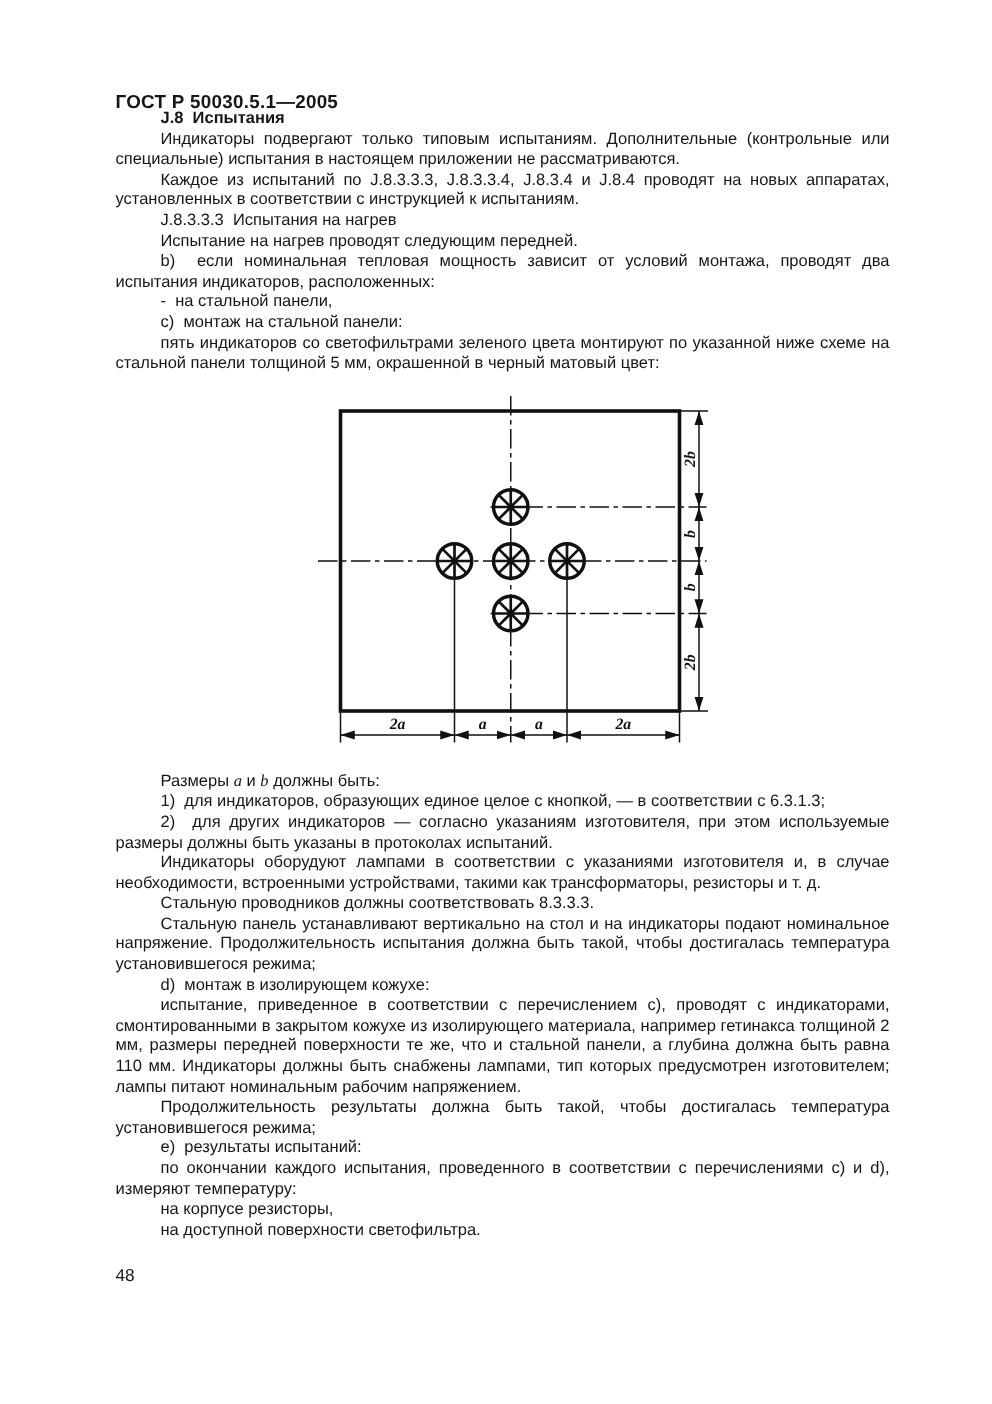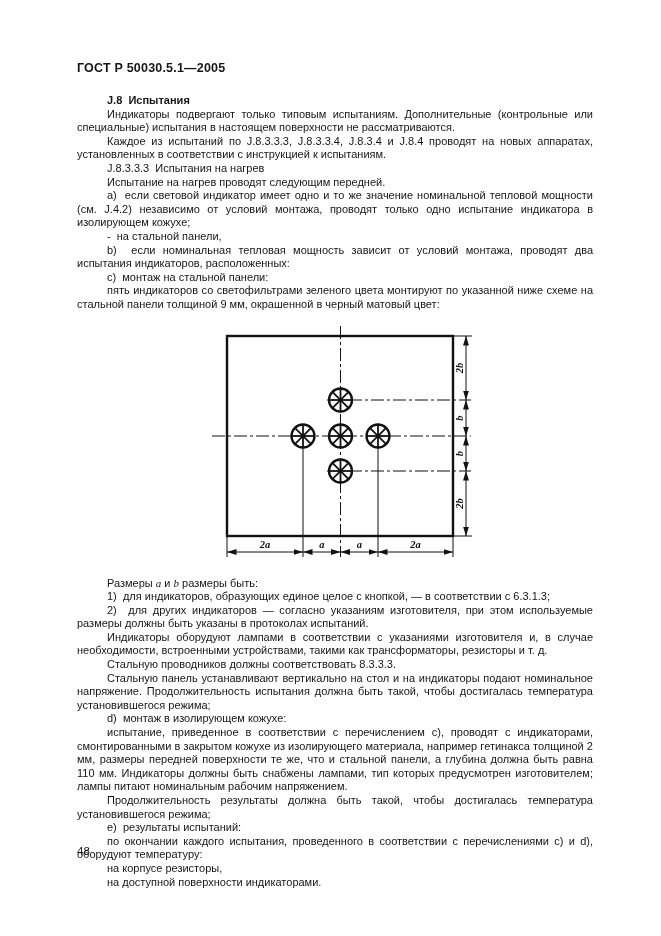--- a/index.html
+++ b/index.html
@@ -5,21 +5,21 @@
   html,body{margin:0;padding:0;background:#ffffff;}
   .page{
     position:relative;width:661px;height:936px;background:#ffffff;overflow:hidden;
     font-family:"Liberation Sans","DejaVu Sans",sans-serif;color:#161616;
   }
   .doc-header{
     position:absolute;left:77px;top:61px;
     font-size:12.5px;font-weight:bold;letter-spacing:.2px;white-space:nowrap;
   }
   .content{
-    position:absolute;left:77px;top:94px;width:516px;
+    position:absolute;left:77px;top:73px;width:516px;
     font-size:11px;line-height:13.6px;text-align:justify;
     hyphens:auto;-webkit-hyphens:auto;
   }
   .para{margin:0;text-indent:30px;}
   .para.bold{font-weight:bold;}
   .var{font-style:italic;font-family:"Liberation Serif","DejaVu Serif",serif;}
   .figure{margin:12px 0 5px 128px;width:280px;height:248px;}
   .fig-svg line,.fig-svg rect,.fig-svg circle{stroke:#111;}
   .cl{stroke-width:1;stroke-dasharray:13 3 3 3;fill:none;}
   .thin{stroke-width:1;fill:none;}
@@ -33,29 +33,28 @@
 </head>
 <body>
 
 <div class="page">
 
   <div class="doc-header">ГОСТ Р 50030.5.1—2005</div>
 
   <div class="content">
     <div id="before-figure">
         <p class="para bold">J.8&nbsp;&nbsp;Испытания</p>
-        <p class="para">Индикаторы подвергают только типовым испытаниям. Дополнительные (контрольные или специальные) испытания в настоящем поверхности не рассматриваются.</p>
+        <p class="para">Индикаторы подвергают только типовым испытаниям. Дополнительные (контрольные или специальные) испытания в настоящем приложении не рассматриваются.</p>
         <p class="para">Каждое из испытаний по J.8.3.3.3, J.8.3.3.4, J.8.3.4 и J.8.4 проводят на новых аппаратах, установленных в соответствии с инструкцией к испытаниям.</p>
         <p class="para">J.8.3.3.3&nbsp;&nbsp;Испытания на нагрев</p>
         <p class="para">Испытание на нагрев проводят следующим передней.</p>
-        <p class="para">a)&nbsp;&nbsp;если световой индикатор имеет одно и то же значение номинальной тепловой мощности (см. J.4.2) независимо от условий монтажа, проводят только одно испытание индикатора в изолирующем кожухе;</p>
+        <p class="para">b)&nbsp;&nbsp;если номинальная тепловая мощность зависит от условий монтажа, проводят два испытания индикаторов, расположенных:</p>
         <p class="para">-&nbsp;&nbsp;на стальной панели,</p>
-        <p class="para">b)&nbsp;&nbsp;если номинальная тепловая мощность зависит от условий монтажа, проводят два испытания индикаторов, расположенных:</p>
         <p class="para">c)&nbsp;&nbsp;монтаж на стальной панели:</p>
-        <p class="para">пять индикаторов со светофильтрами зеленого цвета монтируют по указанной ниже схеме на стальной панели толщиной 9 мм, окрашенной в черный матовый цвет:</p>
+        <p class="para">пять индикаторов со светофильтрами зеленого цвета монтируют по указанной ниже схеме на стальной панели толщиной 5 мм, окрашенной в черный матовый цвет:</p>
       </div>
 
     <div class="figure">
       <svg class="fig-svg" viewBox="0 0 280 248" width="280" height="248" role="img">
         <defs>
           <marker id="arr" orient="auto-start-reverse" markerUnits="userSpaceOnUse" markerWidth="10" markerHeight="8" refX="9.5" refY="4">
             <path d="M0,1 L9.5,4 L0,7 Z" fill="#111"></path>
           </marker>
           <g id="ind">
             <circle r="11.5" fill="#ffffff" stroke-width="2.3"></circle>
@@ -103,31 +102,31 @@
         <text x="210.5" y="224" text-anchor="middle">2a</text>
 
         <text x="258" y="44" text-anchor="middle" transform="rotate(-90 258 44)">2b</text>
         <text x="258" y="94" text-anchor="middle" transform="rotate(-90 258 94)">b</text>
         <text x="258" y="129.5" text-anchor="middle" transform="rotate(-90 258 129.5)">b</text>
         <text x="258" y="179.5" text-anchor="middle" transform="rotate(-90 258 179.5)">2b</text>
       </svg>
     </div>
 
     <div id="after-figure">
-        <p class="para"><span>Размеры </span><span class="var">a</span><span> и </span><span class="var">b</span><span> размеры быть:</span></p>
+        <p class="para"><span>Размеры </span><span class="var">a</span><span> и </span><span class="var">b</span><span> должны быть:</span></p>
         <p class="para">1)&nbsp;&nbsp;для индикаторов, образующих единое целое с кнопкой, — в соответствии с 6.3.1.3;</p>
         <p class="para">2)&nbsp;&nbsp;для других индикаторов — согласно указаниям изготовителя, при этом используемые размеры должны быть указаны в протоколах испытаний.</p>
         <p class="para">Индикаторы оборудуют лампами в соответствии с указаниями изготовителя и, в случае необходимости, встроенными устройствами, такими как трансформаторы, резисторы и т. д.</p>
         <p class="para">Стальную проводников должны соответствовать 8.3.3.3.</p>
         <p class="para">Стальную панель устанавливают вертикально на стол и на индикаторы подают номинальное напряжение. Продолжительность испытания должна быть такой, чтобы достигалась температура установившегося режима;</p>
         <p class="para">d)&nbsp;&nbsp;монтаж в изолирующем кожухе:</p>
         <p class="para">испытание, приведенное в соответствии с перечислением c), проводят с индикаторами, смонтированными в закрытом кожухе из изолирующего материала, например гетинакса толщиной 2 мм, размеры передней поверхности те же, что и стальной панели, а глубина должна быть равна 110 мм. Индикаторы должны быть снабжены лампами, тип которых предусмотрен изготовителем; лампы питают номинальным рабочим напряжением.</p>
         <p class="para">Продолжительность результаты должна быть такой, чтобы достигалась температура установившегося режима;</p>
         <p class="para">e)&nbsp;&nbsp;результаты испытаний:</p>
-        <p class="para">по окончании каждого испытания, проведенного в соответствии с перечислениями c) и d), оборудуют температуру:</p>
+        <p class="para">по окончании каждого испытания, проведенного в соответствии с перечислениями c) и d), измеряют температуру:</p>
         <p class="para">на корпусе резисторы,</p>
-        <p class="para">на доступной поверхности индикаторами.</p>
+        <p class="para">на доступной поверхности светофильтра.</p>
       </div>
   </div>
 
   <div class="page-num">48</div>
 
 </div>
 
 </body></html>

